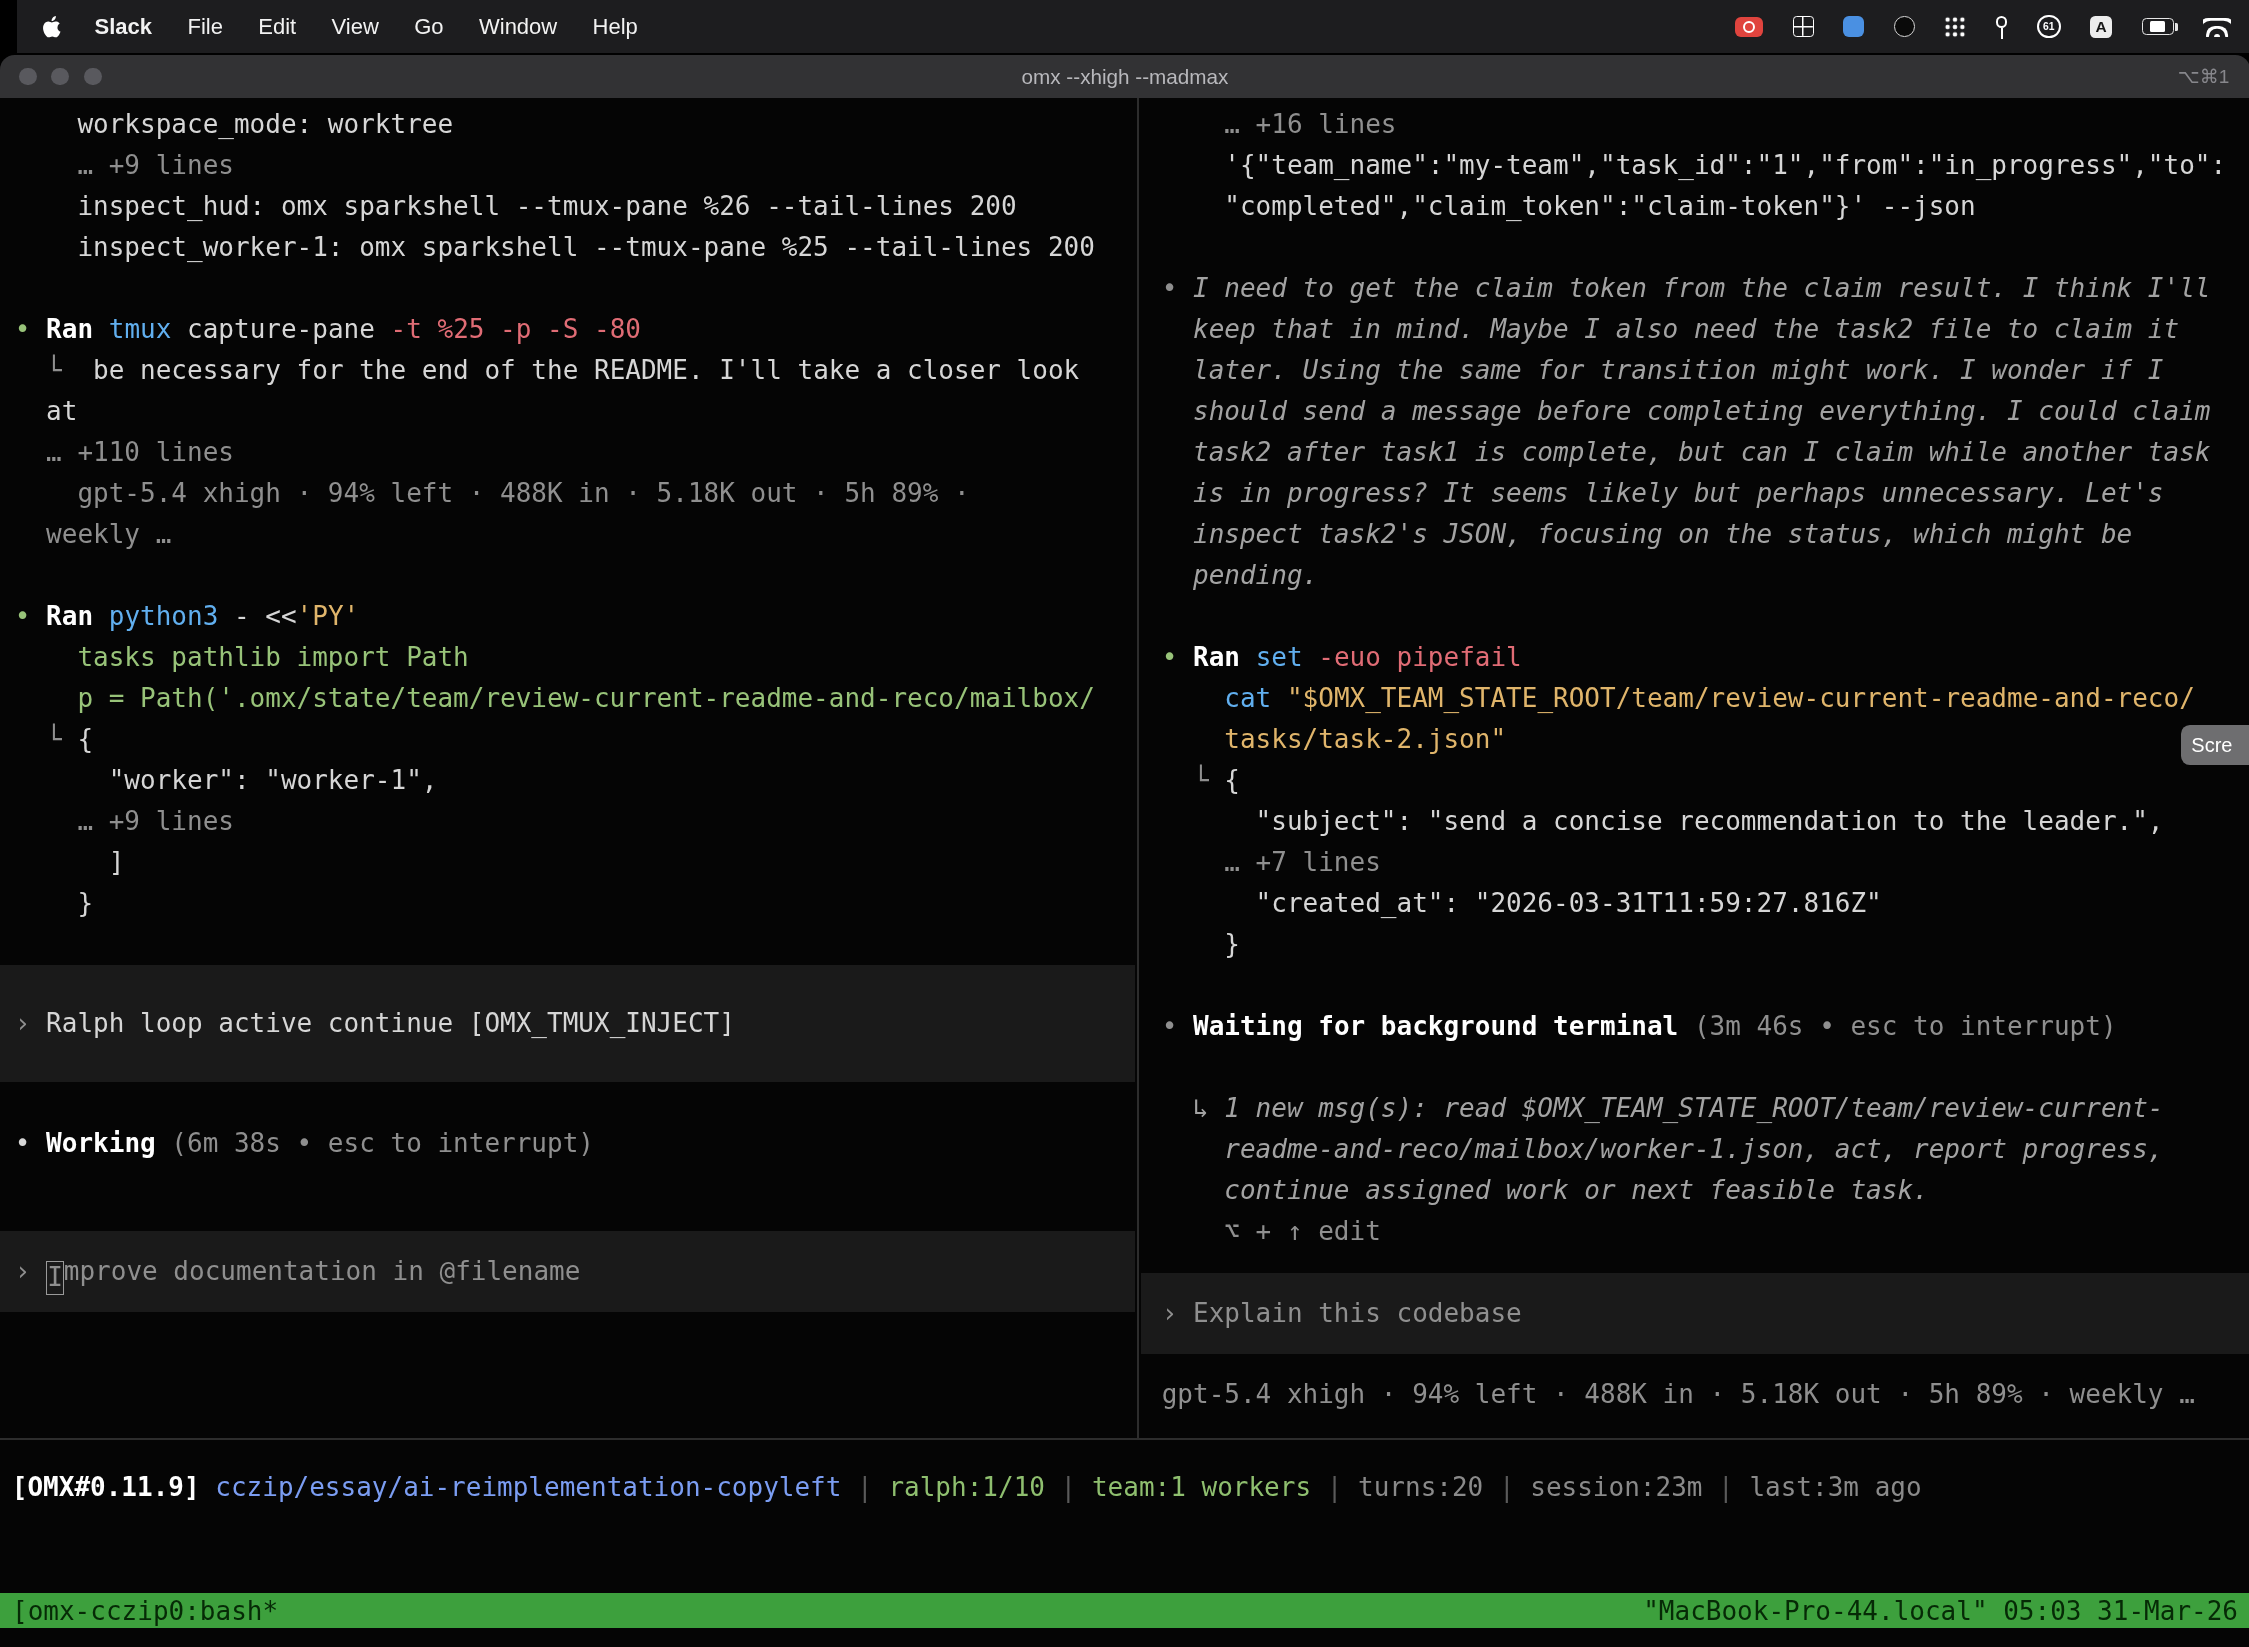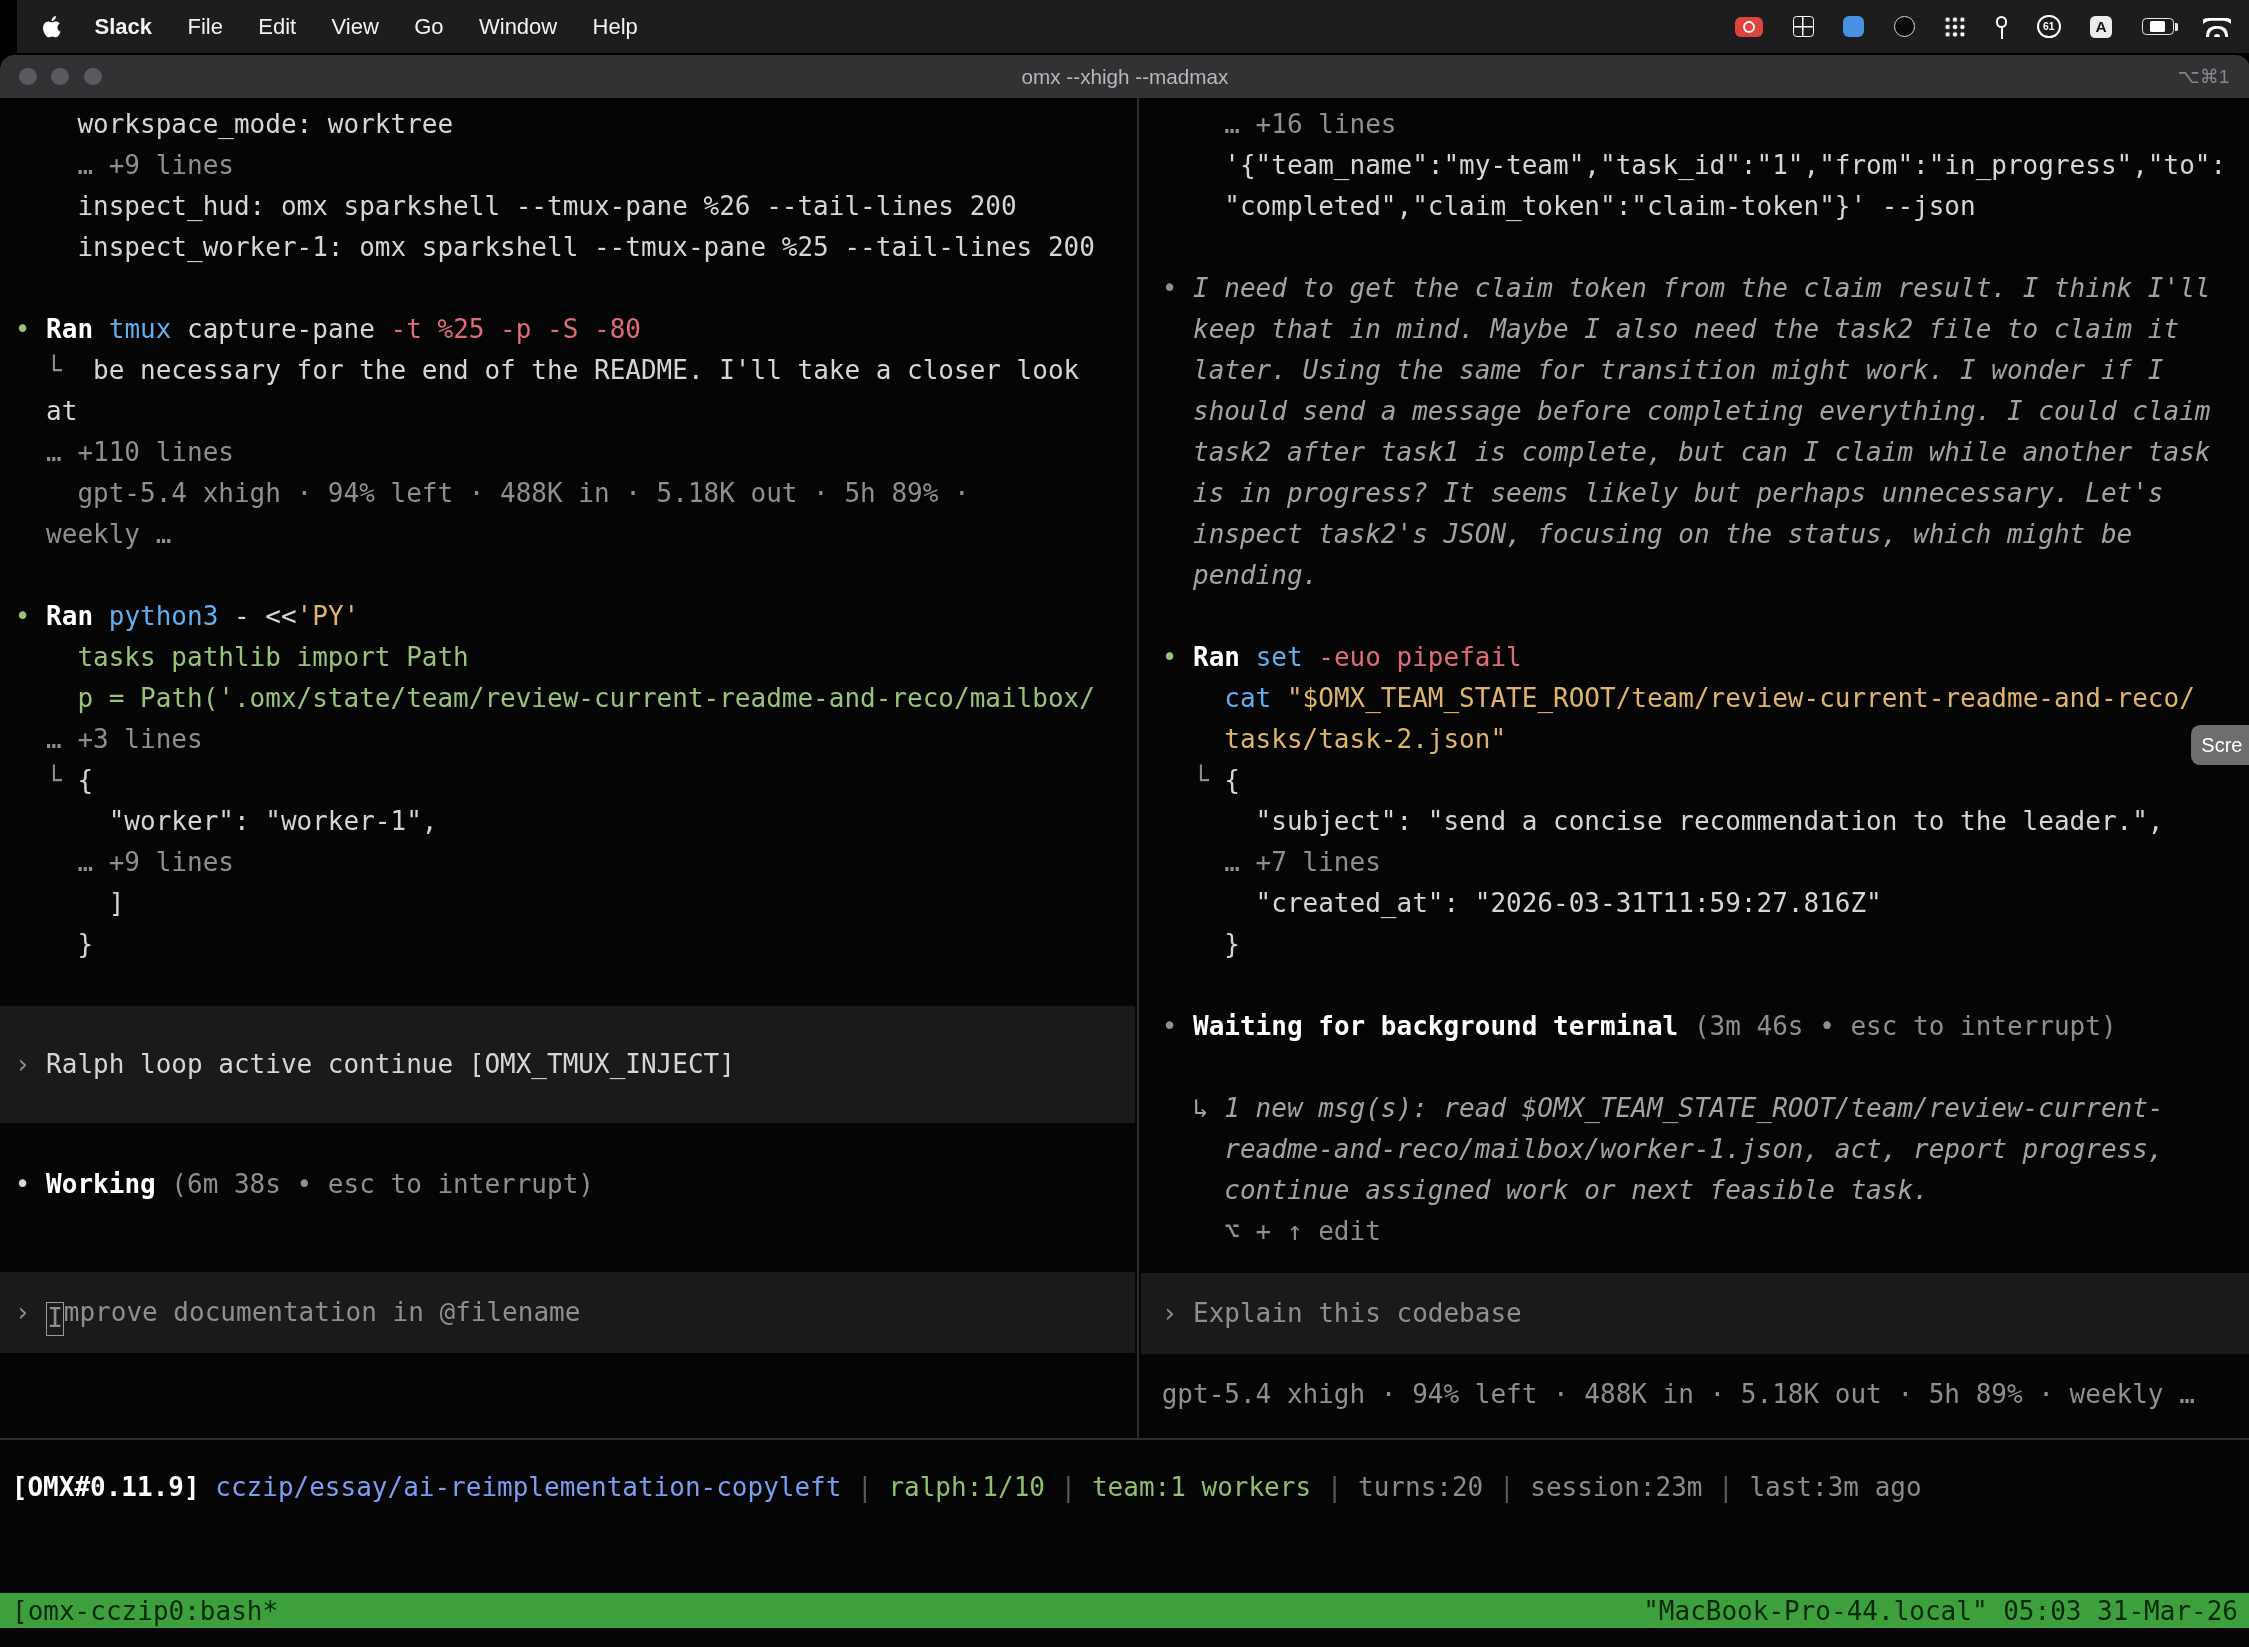--- a/index.html
+++ b/index.html
@@ -86,21 +86,21 @@
   .s-hudgreen { color:#8fbf6f; }
   .s-hudgray { color:#8a8a8a; }
   .s-sep { color:#5a5a5a; }
 
   
   .tmuxbar { position:absolute; top:1538px; left:0; right:0; height:35px; background:#3da03d;
     color:#062a06; font-size:26px; display:flex; justify-content:space-between; align-items:center;
     padding:0 12px; white-space:pre; }
 
   
-  .overlay { position:absolute; top:725px; right:0; width:59px; height:40px; background:#6e6e70;
+  .overlay { position:absolute; top:725px; right:0; width:69px; height:40px; background:#6e6e70;
     border-radius:8.9px 0 0 8.9px; color:#fff; font-family:"Liberation Sans", sans-serif; font-size:20px;
     display:flex; align-items:center; padding-left:10.3px; z-index:9; overflow:hidden; white-space:nowrap; }
 </style>
 </head>
 <body>
 
 <div class="menubar">
   <div class="menu-left">
     <span class="apple">
       <svg width="19" height="22" viewBox="0 0 17 20">
@@ -153,21 +153,20 @@
           <div class="line"><span class="s-gn">• </span><span class="s-b">Ran</span><span class="s-d"> </span><span class="s-bl">tmux</span><span class="s-d"> capture-pane </span><span class="s-rd">-t %25 -p -S -80</span></div>
           <div class="line"><span class="s-g">  └ </span><span class="s-d"> be necessary for the end of the README. I'll take a closer look</span></div>
           <div class="line"><span class="s-d">  at</span></div>
           <div class="line"><span class="s-g">  … +110 lines</span></div>
           <div class="line"><span class="s-g">    gpt-5.4 xhigh · 94% left · 488K in · 5.18K out · 5h 89% ·</span></div>
           <div class="line"><span class="s-g">  weekly …</span></div>
           <div class="line">&nbsp;</div>
           <div class="line"><span class="s-gn">• </span><span class="s-b">Ran</span><span class="s-d"> </span><span class="s-bl">python3</span><span class="s-d"> - &lt;&lt;</span><span class="s-yl">'PY'</span></div>
           <div class="line"><span class="s-gn">    tasks pathlib import Path</span></div>
           <div class="line"><span class="s-gn">    p = Path('.omx/state/team/review-current-readme-and-reco/mailbox/</span></div>
-          <div class="line"><span class="s-g">  … +3 lines</span></div>
           <div class="line"><span class="s-g">  └ </span><span class="s-d">{</span></div>
           <div class="line"><span class="s-d">      "worker": "worker-1",</span></div>
           <div class="line"><span class="s-g">    … +9 lines</span></div>
           <div class="line"><span class="s-d">      ]</span></div>
           <div class="line"><span class="s-d">    }</span></div>
           <div class="line">&nbsp;</div>
         </div>
         <div class="band band-tall">
           <div class="line"><span class="s-g">› </span><span class="s-d">Ralph loop active continue [OMX_TMUX_INJECT]</span></div>
         </div>

